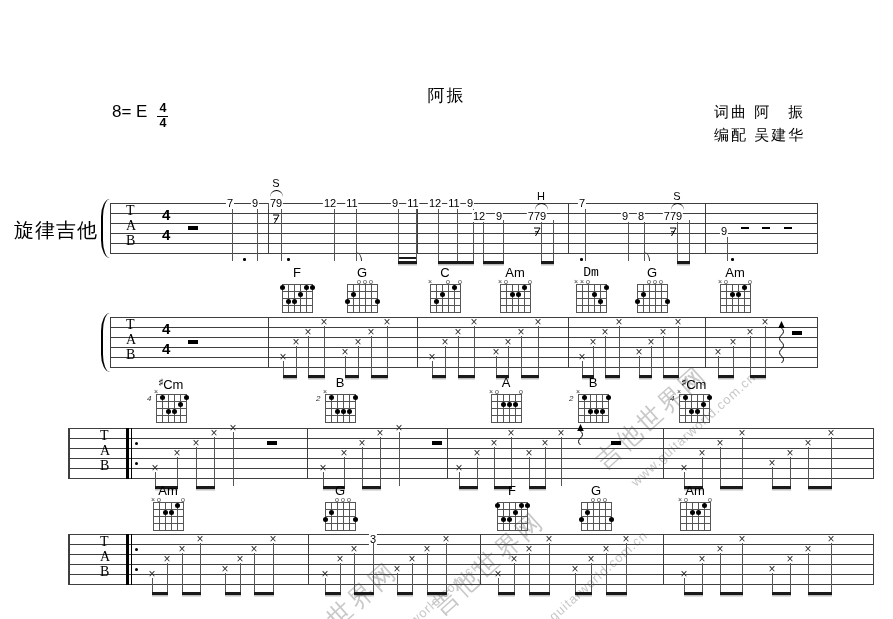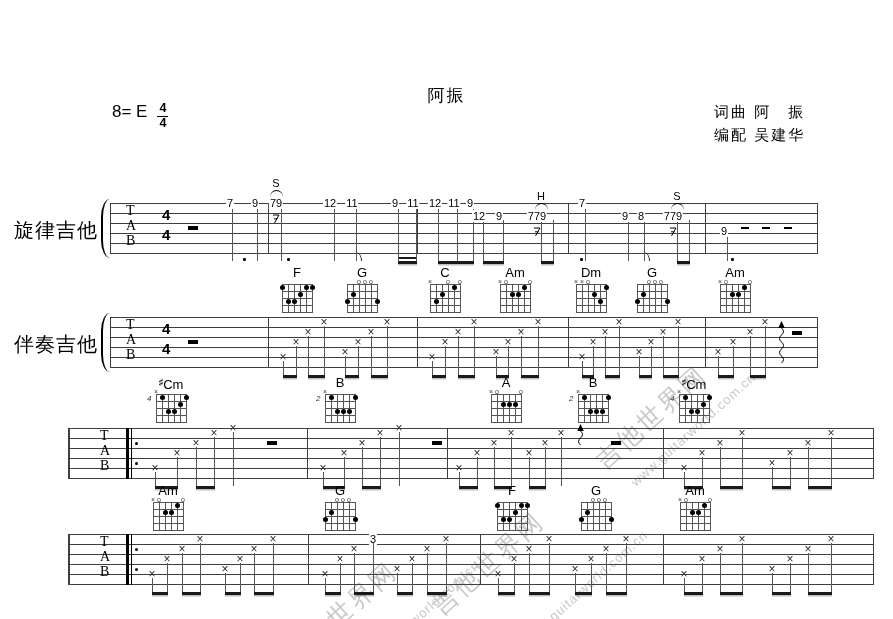--- a/index.html
+++ b/index.html
@@ -127,21 +127,20 @@
     <div class="abs" style="left: 644px; top: 252px; width: 5px; height: 9px; border-right: 1.5px solid rgb(34, 34, 34); border-top-right-radius: 100%;"></div>
     <div class="abs" style="left: 110px; top: 317px; width: 707px; height: 1px; background: rgb(63, 63, 63);"></div>
     <div class="abs" style="left: 110px; top: 327px; width: 707px; height: 1px; background: rgb(63, 63, 63);"></div>
     <div class="abs" style="left: 110px; top: 337px; width: 707px; height: 1px; background: rgb(63, 63, 63);"></div>
     <div class="abs" style="left: 110px; top: 347px; width: 707px; height: 1px; background: rgb(63, 63, 63);"></div>
     <div class="abs" style="left: 110px; top: 357px; width: 707px; height: 1px; background: rgb(63, 63, 63);"></div>
     <div class="abs" style="left: 110px; top: 367px; width: 707px; height: 1px; background: rgb(63, 63, 63);"></div>
     <div class="abs" style="left: 110px; top: 317px; width: 1px; height: 51px; background: rgb(63, 63, 63);"></div>
     <div class="abs" style="left: 817px; top: 317px; width: 1px; height: 51px; background: rgb(63, 63, 63);"></div>
     <div class="abs" style="left: 101px; top: 313px; width: 7px; height: 59px; border-left: 2px solid rgb(0, 0, 0); border-radius: 100% 0px 0px 100% / 30% 0px 0px 30%;"></div>
-    <div class="abs" style="left: 14px; top: 331px; font-size: 20px; letter-spacing: 1px;">伴奏吉他</div>
     <div class="abs" style="left: 126px; top: 318px; font-size: 14px; line-height: 14px; font-family: &quot;Liberation Serif&quot;, &quot;DejaVu Serif&quot;, serif;">T</div>
     <div class="abs" style="left: 126px; top: 333px; font-size: 14px; line-height: 14px; font-family: &quot;Liberation Serif&quot;, &quot;DejaVu Serif&quot;, serif;">A</div>
     <div class="abs" style="left: 126px; top: 348px; font-size: 14px; line-height: 14px; font-family: &quot;Liberation Serif&quot;, &quot;DejaVu Serif&quot;, serif;">B</div>
     <div class="abs" style="left: 162px; top: 321px; font-size: 15px; font-weight: bold; line-height: 15px;">4</div>
     <div class="abs" style="left: 162px; top: 341px; font-size: 15px; font-weight: bold; line-height: 15px;">4</div>
     <div class="abs" style="left: 268px; top: 317px; width: 1px; height: 51px; background: rgb(63, 63, 63);"></div>
     <div class="abs" style="left: 417px; top: 317px; width: 1px; height: 51px; background: rgb(63, 63, 63);"></div>
     <div class="abs" style="left: 568px; top: 317px; width: 1px; height: 51px; background: rgb(63, 63, 63);"></div>
     <div class="abs" style="left: 705px; top: 317px; width: 1px; height: 51px; background: rgb(63, 63, 63);"></div>
     <div class="abs" style="left: 283px; top: 357px; font-size: 12px; line-height: 12px; color: rgb(46, 46, 46); transform: translate(-50%, -50%);">×</div>
@@ -469,21 +468,21 @@
     <div class="abs" style="left: 524px; top: 284px; width: 1px; height: 29px; background: rgb(85, 85, 85);"></div>
     <div class="abs" style="left: 530px; top: 284px; width: 1px; height: 29px; background: rgb(85, 85, 85);"></div>
     <div class="abs" style="left: 500px; top: 284px; width: 31px; height: 1px; background: rgb(85, 85, 85);"></div>
     <div class="abs" style="left: 500px; top: 291px; width: 31px; height: 1px; background: rgb(85, 85, 85);"></div>
     <div class="abs" style="left: 500px; top: 298px; width: 31px; height: 1px; background: rgb(85, 85, 85);"></div>
     <div class="abs" style="left: 500px; top: 305px; width: 31px; height: 1px; background: rgb(85, 85, 85);"></div>
     <div class="abs" style="left: 500px; top: 312px; width: 31px; height: 1px; background: rgb(85, 85, 85);"></div>
     <div class="abs" style="left: 509.5px; top: 292px; width: 5px; height: 5px; border-radius: 50%; background: rgb(0, 0, 0);"></div>
     <div class="abs" style="left: 515.5px; top: 292px; width: 5px; height: 5px; border-radius: 50%; background: rgb(0, 0, 0);"></div>
     <div class="abs" style="left: 521.5px; top: 285px; width: 5px; height: 5px; border-radius: 50%; background: rgb(0, 0, 0);"></div>
-    <div class="abs" style="left: 561px; top: 266px; width: 60px; text-align: center; font-size: 13px; line-height: 13px;">Dm</div>
+    <div class="abs" style="left: 561px; top: 266px; width: 60px; text-align: center; font-size: 13px; line-height: 13px; font-family: Liberation Mono, monospace;">Dm</div>
     <div class="abs" style="left: 576px; top: 278px; font-size: 7px; line-height: 7px; color: rgb(51, 51, 51); transform: translateX(-50%);">×</div>
     <div class="abs" style="left: 582px; top: 278px; font-size: 7px; line-height: 7px; color: rgb(51, 51, 51); transform: translateX(-50%);">×</div>
     <div class="abs" style="left: 588px; top: 278px; font-size: 7px; line-height: 7px; color: rgb(51, 51, 51); transform: translateX(-50%);">o</div>
     <div class="abs" style="left: 576px; top: 284px; width: 1px; height: 29px; background: rgb(85, 85, 85);"></div>
     <div class="abs" style="left: 582px; top: 284px; width: 1px; height: 29px; background: rgb(85, 85, 85);"></div>
     <div class="abs" style="left: 588px; top: 284px; width: 1px; height: 29px; background: rgb(85, 85, 85);"></div>
     <div class="abs" style="left: 594px; top: 284px; width: 1px; height: 29px; background: rgb(85, 85, 85);"></div>
     <div class="abs" style="left: 600px; top: 284px; width: 1px; height: 29px; background: rgb(85, 85, 85);"></div>
     <div class="abs" style="left: 606px; top: 284px; width: 1px; height: 29px; background: rgb(85, 85, 85);"></div>
     <div class="abs" style="left: 576px; top: 284px; width: 31px; height: 1px; background: rgb(85, 85, 85);"></div>

